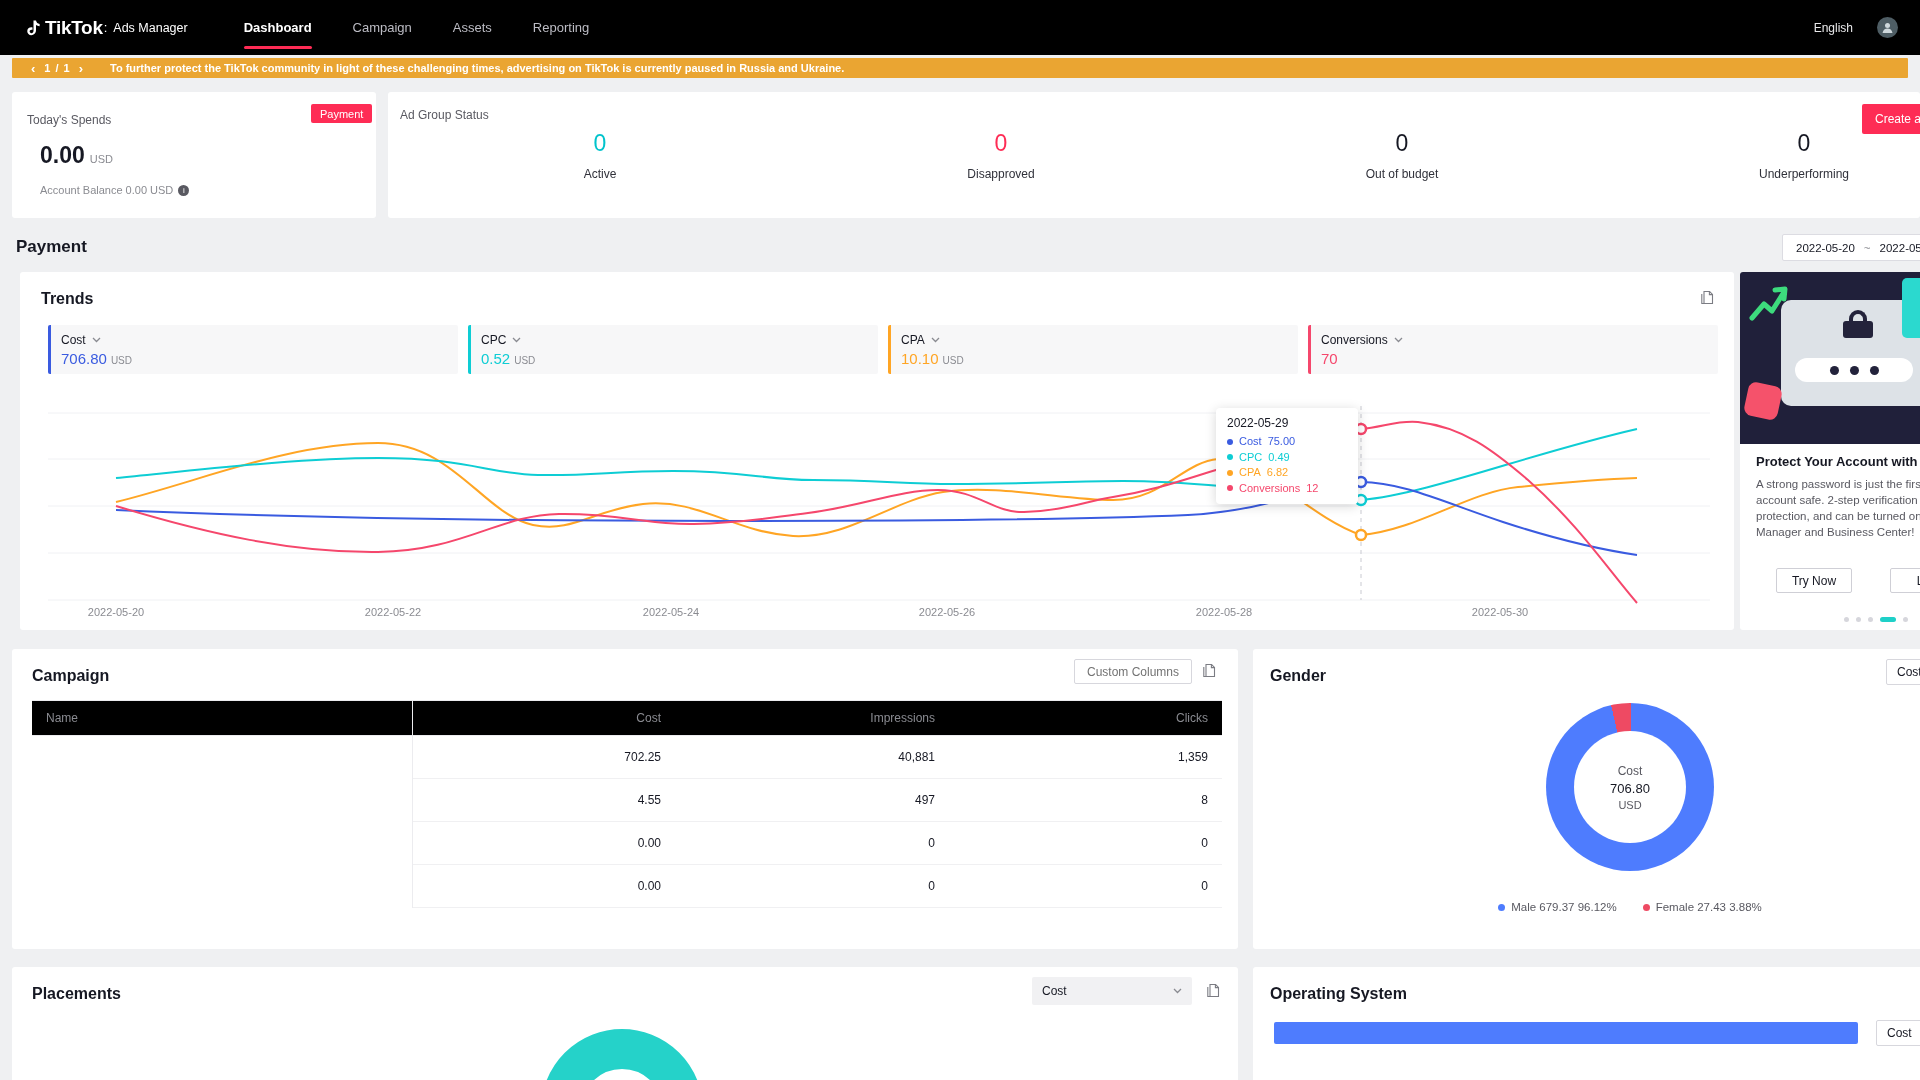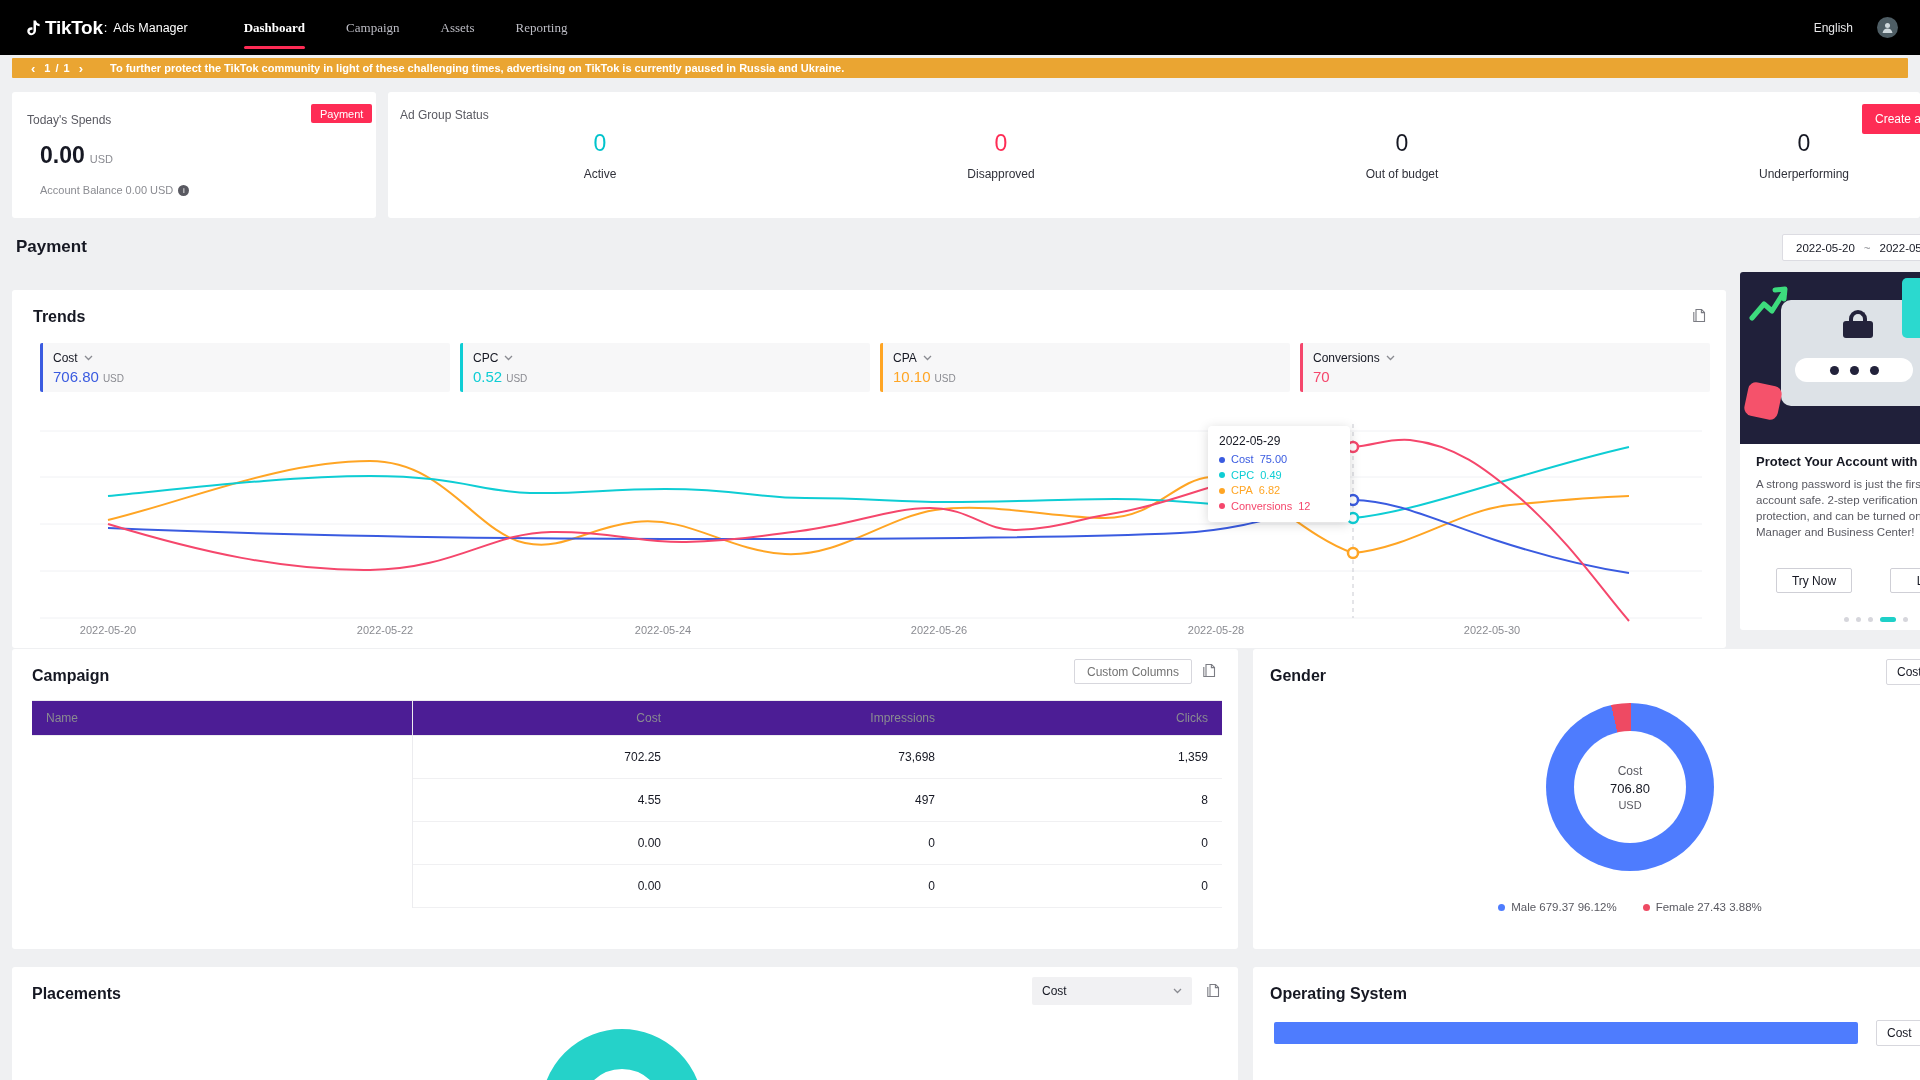--- a/index.html
+++ b/index.html
@@ -9,21 +9,21 @@
 .card-title{font-size:16px;font-weight:bold;color:#161823;}
 .card-subtitle{font-size:12px;color:#595961;}
 svg{display:block;}
 
 
 .topnav{position:absolute;left:0;top:0;width:1920px;height:55px;background:#000;display:flex;align-items:center;z-index:10;}
 .logo{display:flex;align-items:center;margin-left:26px;cursor:pointer;}
 .logo-tiktok{color:#fff;font-size:19px;font-weight:bold;letter-spacing:-0.3px;margin-left:4px;}
 .logo-sep{color:#fff;font-size:13px;margin:0 6px 0 1px;}
 .logo-product{color:#fff;font-size:12.5px;}
-.nav-items{display:flex;margin-left:56px;height:55px;align-items:center;font-family:Liberation Serif, serif;}
+.nav-items{display:flex;margin-left:56px;height:55px;align-items:center;}
 .nav-item{position:relative;color:#bcbcc4;font-size:13px;margin-right:41px;cursor:pointer;height:55px;display:flex;align-items:center;}
 .nav-item.active{color:#fff;font-weight:bold;}
 .nav-item.active::after{content:"";position:absolute;left:0;bottom:6px;width:100%;height:3px;background:#fe2c55;border-radius:2px;}
 .nav-right{margin-left:auto;display:flex;align-items:center;margin-right:22px;}
 .nav-lang{color:#e8e8ea;font-size:12px;margin-right:24px;cursor:pointer;}
 .nav-avatar{width:21px;height:21px;border-radius:50%;background:#4e5d64;display:flex;align-items:center;justify-content:center;cursor:pointer;overflow:hidden;}
 
 
 .banner{position:absolute;left:12px;top:58px;width:1896px;height:20px;background:#eaa532;display:flex;align-items:center;color:#fff;font-size:11px;font-weight:bold;border-radius:1px;}
 .banner-nav{display:flex;align-items:center;margin-left:15px;}
@@ -47,21 +47,21 @@
 .v-teal{color:#00c3cc;}.v-red{color:#fe2c55;}.v-dark{color:#161823;}
 .status-label{font-size:12px;color:#30313a;margin-top:10px;}
 .create-btn{position:absolute;left:1474px;top:12px;height:30px;padding:0 13px;background:#fe2c55;color:#fff;font-size:12px;border:none;border-radius:2px;cursor:pointer;display:flex;align-items:center;white-space:nowrap;font-family:inherit;}
 
 
 .overview-title{position:absolute;left:16px;top:237px;font-size:17px;font-weight:bold;color:#161823;}
 .date-range{position:absolute;left:1782px;top:234px;width:210px;height:27px;background:#fff;border:1px solid #dcdce2;border-radius:2px;display:flex;align-items:center;padding-left:13px;gap:9px;font-size:11.5px;color:#161823;cursor:pointer;white-space:nowrap;}
 .date-sep{color:#8a8b91;}
 
 
-.trends-card{left:12px;top:272px;width:1714px;height:358px;margin-top:18px;}
+.trends-card{left:20px;top:272px;width:1714px;height:358px;}
 .trends-title{position:absolute;left:21px;top:18px;}
 .copy-icon{position:absolute;cursor:pointer;}
 .trends-copy{left:1680px;top:18px;}
 .metric-row{position:absolute;left:28px;top:53px;display:flex;gap:10px;}
 .metric-box{width:410px;height:49px;background:#f7f7f8;border-radius:2px;padding:8px 12px 0 13px;position:relative;cursor:pointer;}
 .metric-box::before{content:"";position:absolute;left:0;top:0;bottom:0;width:3px;border-radius:2px 0 0 2px;}
 .metric-label{font-size:12px;color:#161823;display:flex;align-items:center;gap:6px;}
 .metric-value{margin-top:3px;font-size:15px;display:flex;align-items:baseline;}
 .metric-unit{font-size:10px;color:#8a8b91;margin-left:4px;}
 .m-blue::before{background:#3a5be0;}.m-blue .metric-value{color:#3a5be0;}
@@ -97,21 +97,21 @@
 .promo-dots{position:absolute;left:104px;top:345px;display:flex;align-items:center;gap:7px;}
 .pdot{width:5px;height:5px;border-radius:50%;background:#d6d6dc;cursor:pointer;}
 .pdot.active{width:16px;height:5px;border-radius:3px;background:#1ed0c8;}
 
 
 .campaign-card{left:12px;top:649px;width:1226px;height:300px;}
 .campaign-title{position:absolute;left:20px;top:18px;}
 .cc-btn{position:absolute;left:1062px;top:10px;height:25px;padding:0 12px;border:1px solid #d7d7dd;background:#fff;border-radius:2px;font-size:12px;color:#737373;cursor:pointer;display:flex;align-items:center;font-family:inherit;}
 .campaign-copy{left:1190px;top:14px;}
 .cmp-table{position:absolute;left:20px;top:51px;width:1190px;font-size:12px;}
-.cmp-head{display:flex;height:36px;color:#8a8b91;border-top:1px solid #ececef;border-bottom:1px solid #ececef;background:#4c1d95;}
+.cmp-head{display:flex;height:36px;color:#8a8b91;border-top:1px solid #ececef;border-bottom:1px solid #ececef;background:#000000;}
 .cmp-row{display:flex;height:43px;color:#161823;}
 .cell{display:flex;align-items:center;padding:0 14px;height:100%;}
 .cell.name{flex:0 0 381px;border-right:1px solid #ececef;}
 .cell.c1{flex:0 0 262px;justify-content:flex-end;}
 .cell.c2{flex:0 0 274px;justify-content:flex-end;}
 .cell.c3{flex:0 0 273px;justify-content:flex-end;}
 .cmp-row .cell{border-bottom:1px solid #f0f0f2;}
 .cmp-row .cell.name{border-bottom:none;}
 
 
@@ -395,21 +395,21 @@
     <div class="cmp-table">
       <div class="cmp-head">
         <div class="cell name">Name</div>
         <div class="cell c1">Cost</div>
         <div class="cell c2">Impressions</div>
         <div class="cell c3">Clicks</div>
       </div>
       <div class="cmp-row">
         <div class="cell name"></div>
         <div class="cell c1">702.25</div>
-        <div class="cell c2">73,698</div>
+        <div class="cell c2">40,881</div>
         <div class="cell c3">1,359</div>
       </div>
       <div class="cmp-row">
         <div class="cell name"></div>
         <div class="cell c1">4.55</div>
         <div class="cell c2">497</div>
         <div class="cell c3">8</div>
       </div>
       <div class="cmp-row">
         <div class="cell name"></div>

